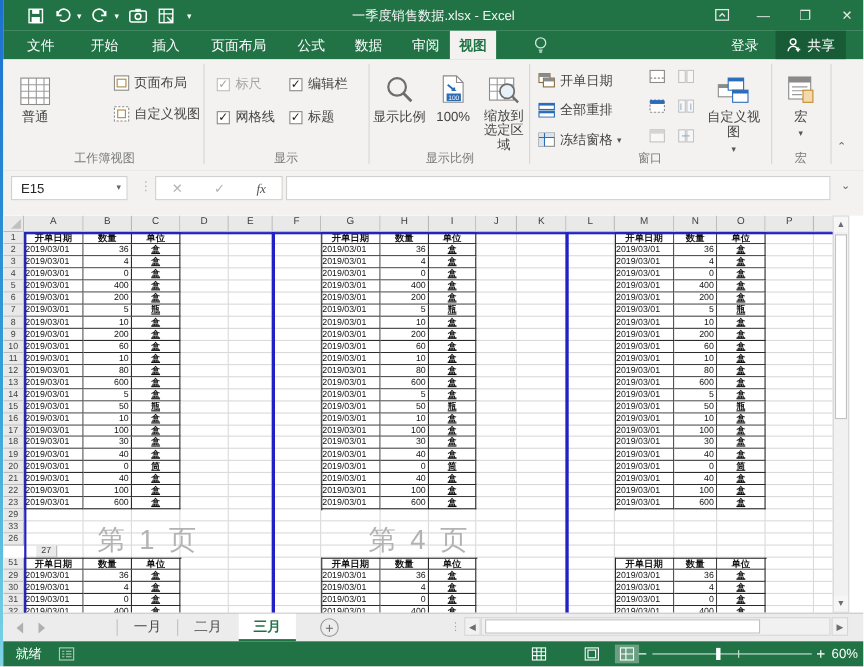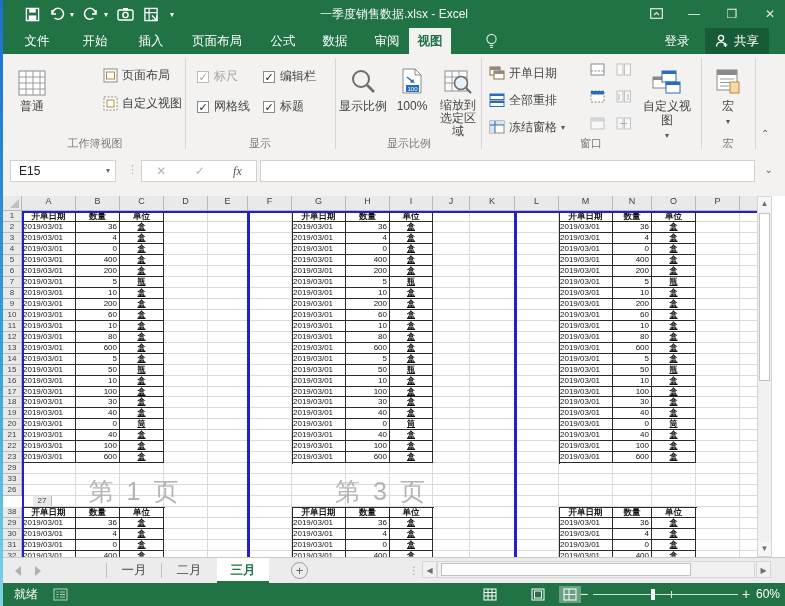--- a/index.html
+++ b/index.html
@@ -881,21 +881,21 @@
       <div class="gcell" style="left: 343px; top: 300.22px; width: 44px; height: 10.97px;"></div>
       <div class="gcell" style="left: 387px; top: 300.22px; width: 43px; height: 10.97px;"></div>
       <div class="gcell" style="left: 430px; top: 300.22px; width: 37px; height: 10.97px;"></div>
       <div class="gcell" style="left: 467px; top: 300.22px; width: 45px; height: 10.97px;"></div>
       <div class="gcell" style="left: 512px; top: 300.22px; width: 44px; height: 10.97px;"></div>
       <div class="gcell" style="left: 556px; top: 300.22px; width: 54px; height: 10.97px;"></div>
       <div class="gcell" style="left: 610px; top: 300.22px; width: 39px; height: 10.97px;"></div>
       <div class="gcell" style="left: 649px; top: 300.22px; width: 44px; height: 10.97px;"></div>
       <div class="gcell" style="left: 693px; top: 300.22px; width: 44px; height: 10.97px;"></div>
       <div class="gcell" style="left: 737px; top: 300.22px; width: 18px; height: 10.97px;"></div>
-      <div class="hcell" style="left: 0px; top: 311.19px; width: 19px; height: 10.97px; font-size: 8px; line-height: 10.97px;">38</div>
+      <div class="hcell" style="left: 0px; top: 311.19px; width: 19px; height: 10.97px; font-size: 8px; line-height: 10.97px;">51</div>
       <div class="gcell" style="left: 19px; top: 311.19px; width: 54px; height: 10.97px;"></div>
       <div class="gcell" style="left: 73px; top: 311.19px; width: 44px; height: 10.97px;"></div>
       <div class="gcell" style="left: 117px; top: 311.19px; width: 44px; height: 10.97px;"></div>
       <div class="gcell" style="left: 161px; top: 311.19px; width: 44px; height: 10.97px;"></div>
       <div class="gcell" style="left: 205px; top: 311.19px; width: 40px; height: 10.97px;"></div>
       <div class="gcell" style="left: 245px; top: 311.19px; width: 44px; height: 10.97px;"></div>
       <div class="gcell" style="left: 289px; top: 311.19px; width: 54px; height: 10.97px;"></div>
       <div class="gcell" style="left: 343px; top: 311.19px; width: 44px; height: 10.97px;"></div>
       <div class="gcell" style="left: 387px; top: 311.19px; width: 43px; height: 10.97px;"></div>
       <div class="gcell" style="left: 430px; top: 311.19px; width: 37px; height: 10.97px;"></div>
@@ -1234,21 +1234,21 @@
       <div class="tcell qty" style="left: 610px; top: 344.1px; width: 39px; height: 10.97px; line-height: 10.97px;">0</div>
       <div class="tcell unit" style="left: 649px; top: 344.1px; width: 44px; height: 10.97px; line-height: 10.97px;">盒</div>
       <div class="tcell date" style="left: 556px; top: 355.07px; width: 54px; height: 10.97px; line-height: 10.97px;">2019/03/01</div>
       <div class="tcell qty" style="left: 610px; top: 355.07px; width: 39px; height: 10.97px; line-height: 10.97px;">400</div>
       <div class="tcell unit" style="left: 649px; top: 355.07px; width: 44px; height: 10.97px; line-height: 10.97px;">盒</div>
       <div class="pbtop" style="left: 19px; top: 15px; width: 736px; height: 2px;"></div>
       <div class="pbleft" style="left: 19px; top: 15px; width: 2px; height: 346px;"></div>
       <div class="pbreak" style="left: 244px; top: 15px; width: 3px; height: 346px;"></div>
       <div class="pbreak" style="left: 511px; top: 15px; width: 3px; height: 346px;"></div>
       <div class="wmark" style="left: 132px; top: 295px;">第 1 页</div>
-      <div class="wmark" style="left: 378.5px; top: 295px;">第 3 页</div>
+      <div class="wmark" style="left: 378.5px; top: 295px;">第 4 页</div>
     </div>
 
   <div class="vscroll">
     <div class="varrow" style="top:0;">▲</div>
     <div class="vthumb" style="top:16px;height:168px;"></div>
     <div class="varrow" style="bottom:0;">▼</div>
   </div>
 
   <div class="tabsrow">
     <div class="navarr" style="left:12px;border-right:6px solid #b0b0b0;"></div>

